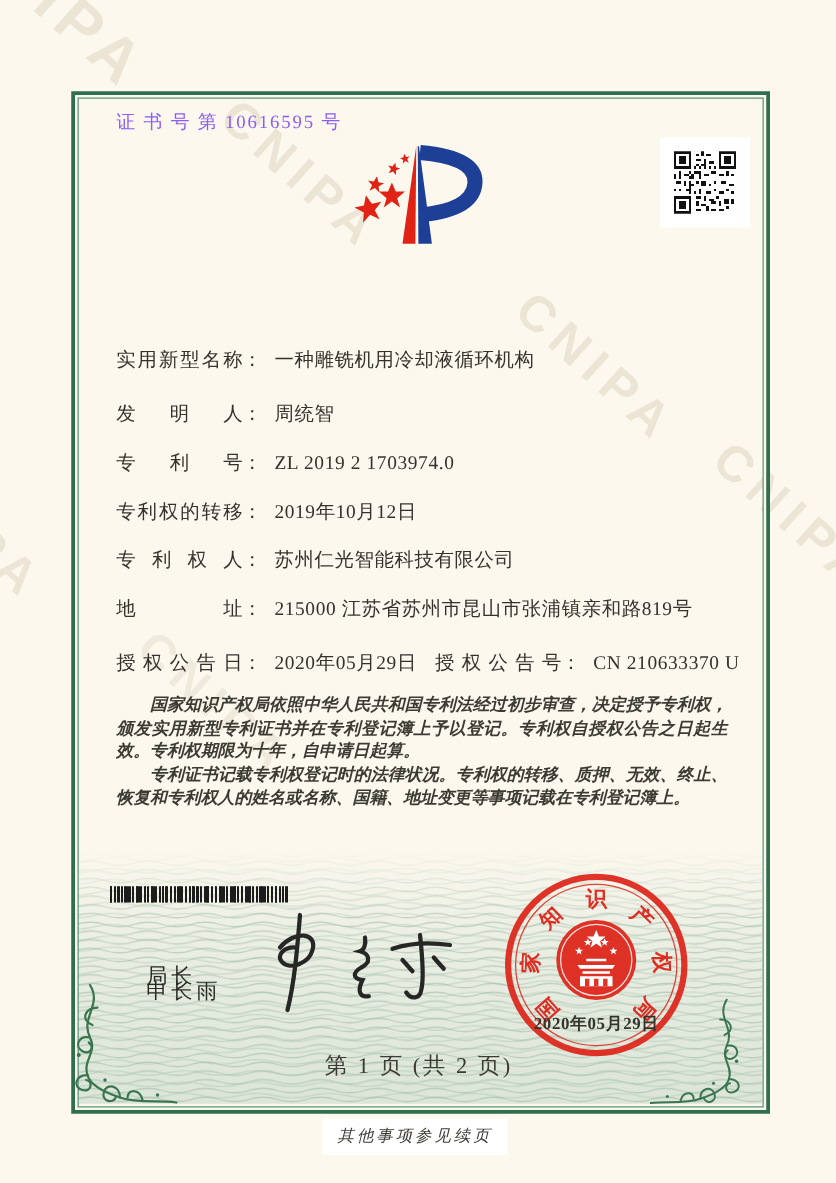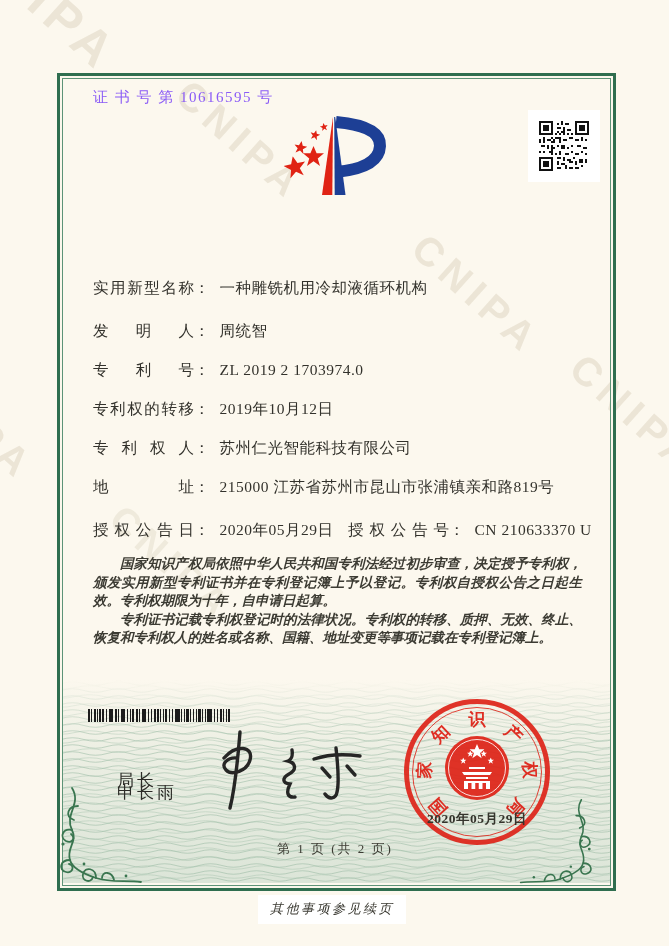--- a/index.html
+++ b/index.html
@@ -84,21 +84,21 @@
     position:absolute; left:50%; top:50%; width:20px; height:20px; margin:-10px;
     text-align:center; font-size:17px; font-weight:700; color:rgba(221,35,24,0.95);
     transform:rotate(var(--a)) translateY(-52px); line-height:20px;
   }
   .seal-emblem { position:absolute; left:42px; top:38px; }
   .seal-date {
     position:absolute; left:0; top:113px; width:100%; text-align:center;
     font-size:13.5px; letter-spacing:0.5px; color:#35342c; font-weight:700;
   }
   
-  .footer-page { position:absolute; left:57px; top:840px; width:556px; z-index:3; text-align:center; font-size:13px; color:#3c3b33; letter-spacing:2px; }
+  .footer-page { position:absolute; left:57px; top:840px; width:556px; z-index:3; text-align:center; font-size:18px; color:#3c3b33; letter-spacing:2px; }
   .note {
     position:absolute; left:258px; top:895px; z-index:3; background:#ffffff;
     padding:5px 12px 6px; font-size:13px; font-style:italic; letter-spacing:2.5px; color:#3c3b33;
   }
 </style>
 </head>
 <body>
 
 <div class="page">
 

